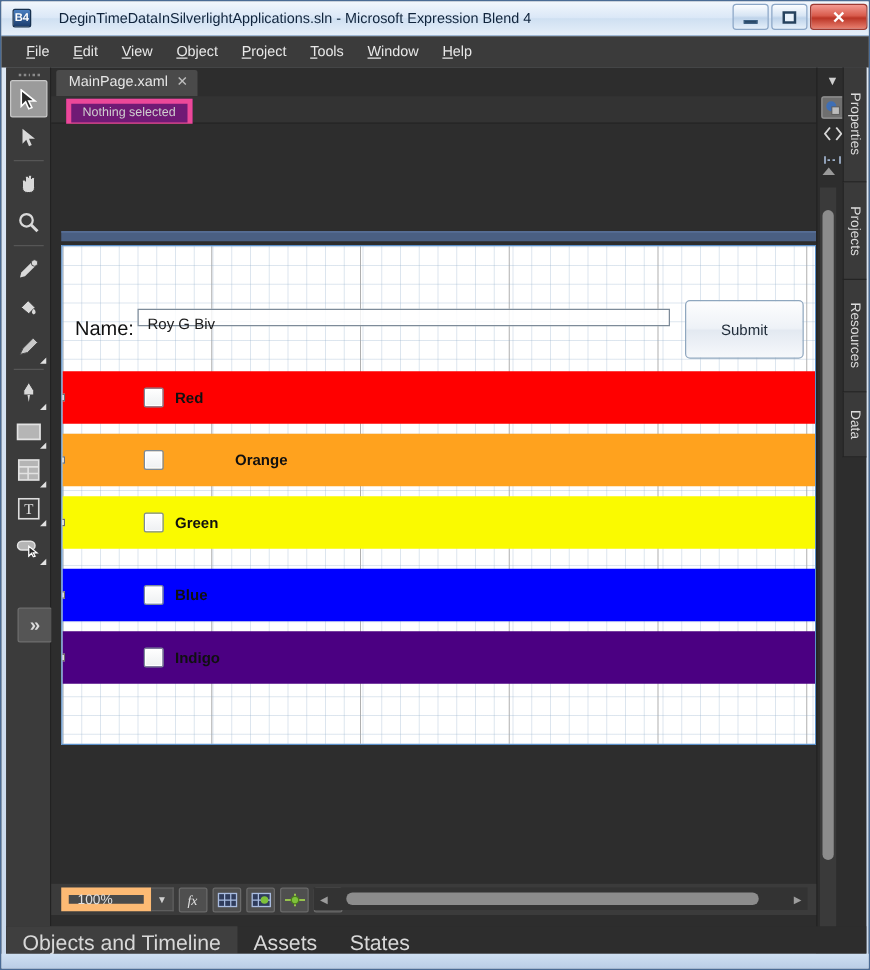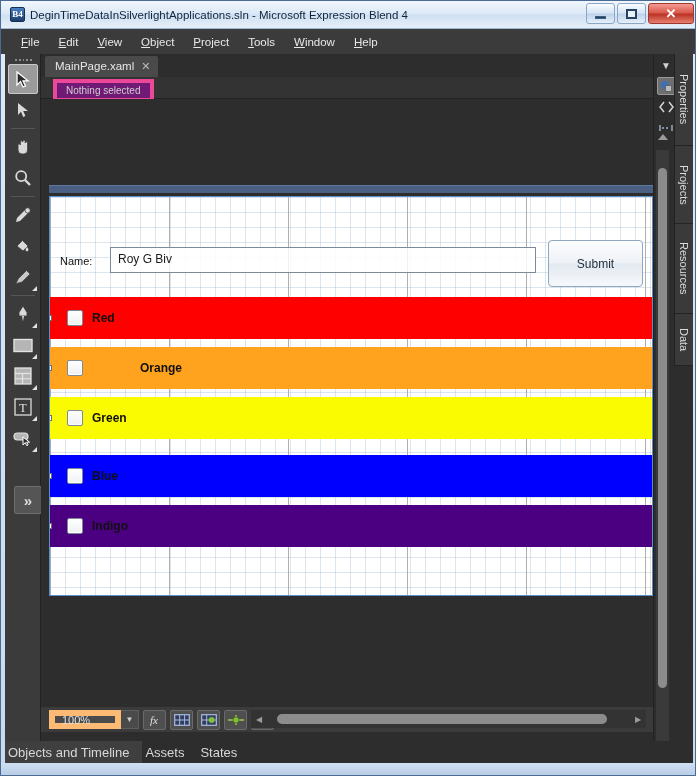--- a/index.html
+++ b/index.html
@@ -16,24 +16,24 @@
   }
 
   
   .titlebar{
     position:absolute; left:0; top:0; width:696px; height:28px;
     background:linear-gradient(#f2f7fd 0%,#dbe8f7 48%,#cfe0f2 52%,#e6eff9 100%);
     border-bottom:1px solid #9fb8d4;
     display:flex; align-items:center;
   }
   .title-ico{
-    width:15px;height:15px;margin-left:9px;margin-right:5px;
+    width:15px;height:15px;margin-left:9px;margin-right:22px;
     background:linear-gradient(#4a7fc1,#1b3d6e);
     border:1px solid #16304f; border-radius:2px;
-    color:#fff; font-size:9px; font-weight:bold; line-height:13px; text-align:center;font-family:Liberation Serif, serif;
+    color:#fff; font-size:9px; font-weight:bold; line-height:13px; text-align:center;
   }
   .title-text{
     font-size:11.5px; color:#10243c; white-space:nowrap;
   }
   .wincontrols{ position:absolute; right:3px; top:2px; display:flex; gap:2px; }
   .wbtn{
     width:29px;height:21px;border:1px solid #8ba6c6;border-radius:3px;
     background:linear-gradient(#fbfdff,#d7e5f4 45%,#bed3ea 55%,#e6f0fa);
     display:flex;align-items:center;justify-content:center;
   }
@@ -171,41 +171,41 @@
       linear-gradient(to bottom, rgba(110,110,110,.00) 1px, transparent 1px);
     background-size: 15px 15px, 15px 15px, 119px 100%, 100% 100%;
     overflow:hidden;
   }
   .header-txt{
     position:absolute; left:0; right:0; top:16px;
     text-align:center; font-size:12.5px; font-weight:bold; color:#111;
   }
   .namelabel{
     position:absolute; left:10px; top:58px;
-    font-size:11px; color:#111;
+    font-size:16px; color:#111;
   }
   .nameinput{
-    position:absolute; left:60px; top:50px; width:426px; height:26px;
+    position:absolute; left:60px; top:50px; width:426px; height:14px;
     background:rgba(255,255,255,.82);
     border:1px solid #7d8b99;
     font-size:12px; color:#1a1a1a;
     padding:4px 0 0 7px;
   }
   .submitbtn{
     position:absolute; left:498px; top:43px; width:95px; height:47px;
     background:linear-gradient(#fdfdfe,#eef2f7 48%,#e3e9f1 52%,#f6f8fb);
     border:1px solid #8fa7bf; border-radius:4px;
     font-size:12px; color:#1f2b38;
     display:flex; align-items:center; justify-content:center;
   }
 
   .rowlist{ position:absolute; left:0; top:100px; width:100%; }
   .crow{
     position:relative; height:42px; margin-bottom:0;
-    display:flex; align-items:center;
+    display:flex; align-items:center;padding-left:48px;
   }
   .crow .cbwrap{
     width:16px;height:16px;margin-left:17px;
     background:linear-gradient(#ffffff,#eef0f2);
     border:1px solid #7d8b99; border-radius:2px;
     box-shadow:inset 0 0 0 1px #fff;
   }
   .crow .clabel{
     margin-left:9px; font-size:12px; font-weight:bold; color:#101010;
   }
@@ -243,22 +243,22 @@
   .hs-arrow{ width:16px;text-align:center;color:#9c9c9c;font-size:8px; }
   .hs-track{ flex:1; height:18px; position:relative; }
   .hs-thumb{ position:absolute; left:10px; top:4px; width:330px;height:10px;background:#8c8c8c;border-radius:5px;}
 
   
   .paneltabs{
     position:absolute; left:4px; top:740px; width:688px; height:22px;
     background:#2d2d2d; display:flex; align-items:stretch;
   }
   .ptab{
-    color:#d8d8d8; font-size:13px;
-    padding:4px 13px 0 3px; display:flex;align-items:flex-start;
+    color:#d8d8d8; font-size:17px;
+    padding:4px 13px 0 13px; display:flex;align-items:flex-start;
   }
   .ptab.active{ background:#3f3f3f; }
   .statusstrip{
     position:absolute; left:0; bottom:0; width:696px; height:12px;
     background:linear-gradient(#cfe0f2,#b9cde6);
   }
 </style>
 </head>
 <body>
 

